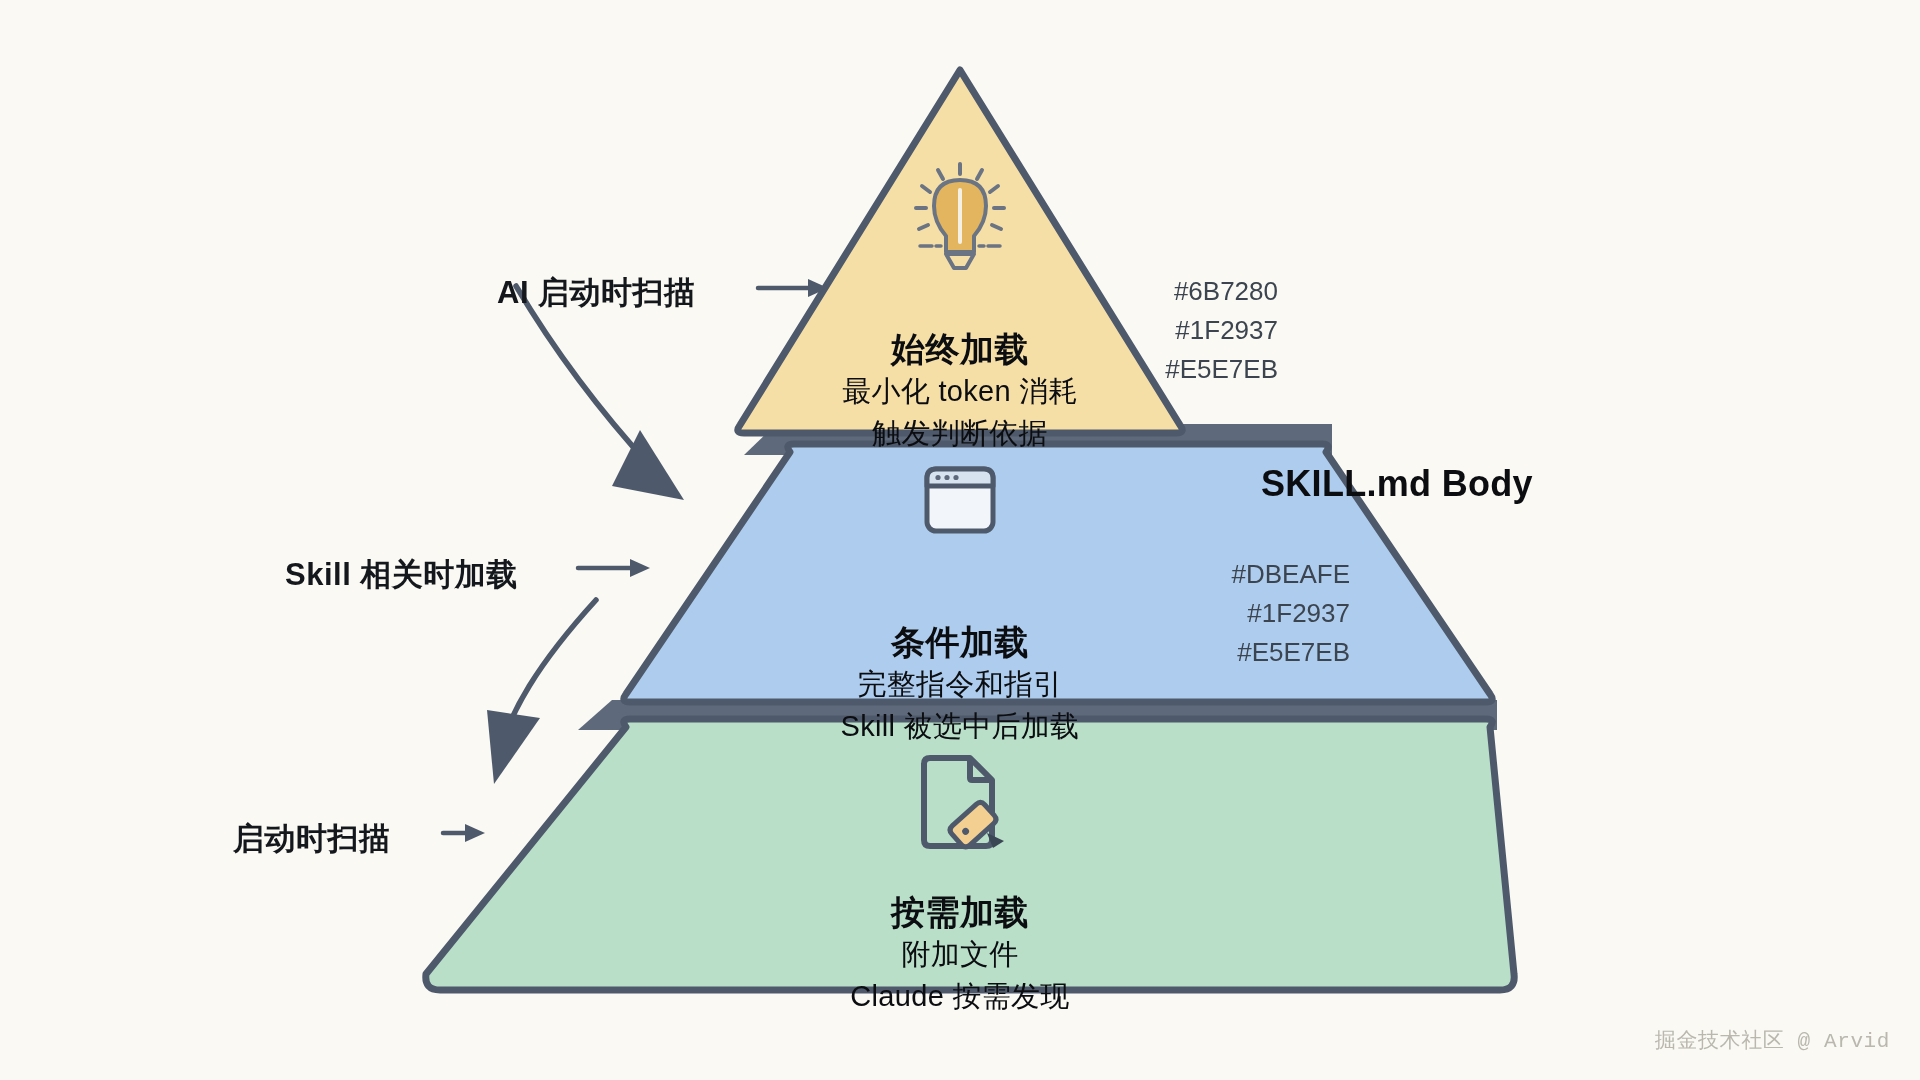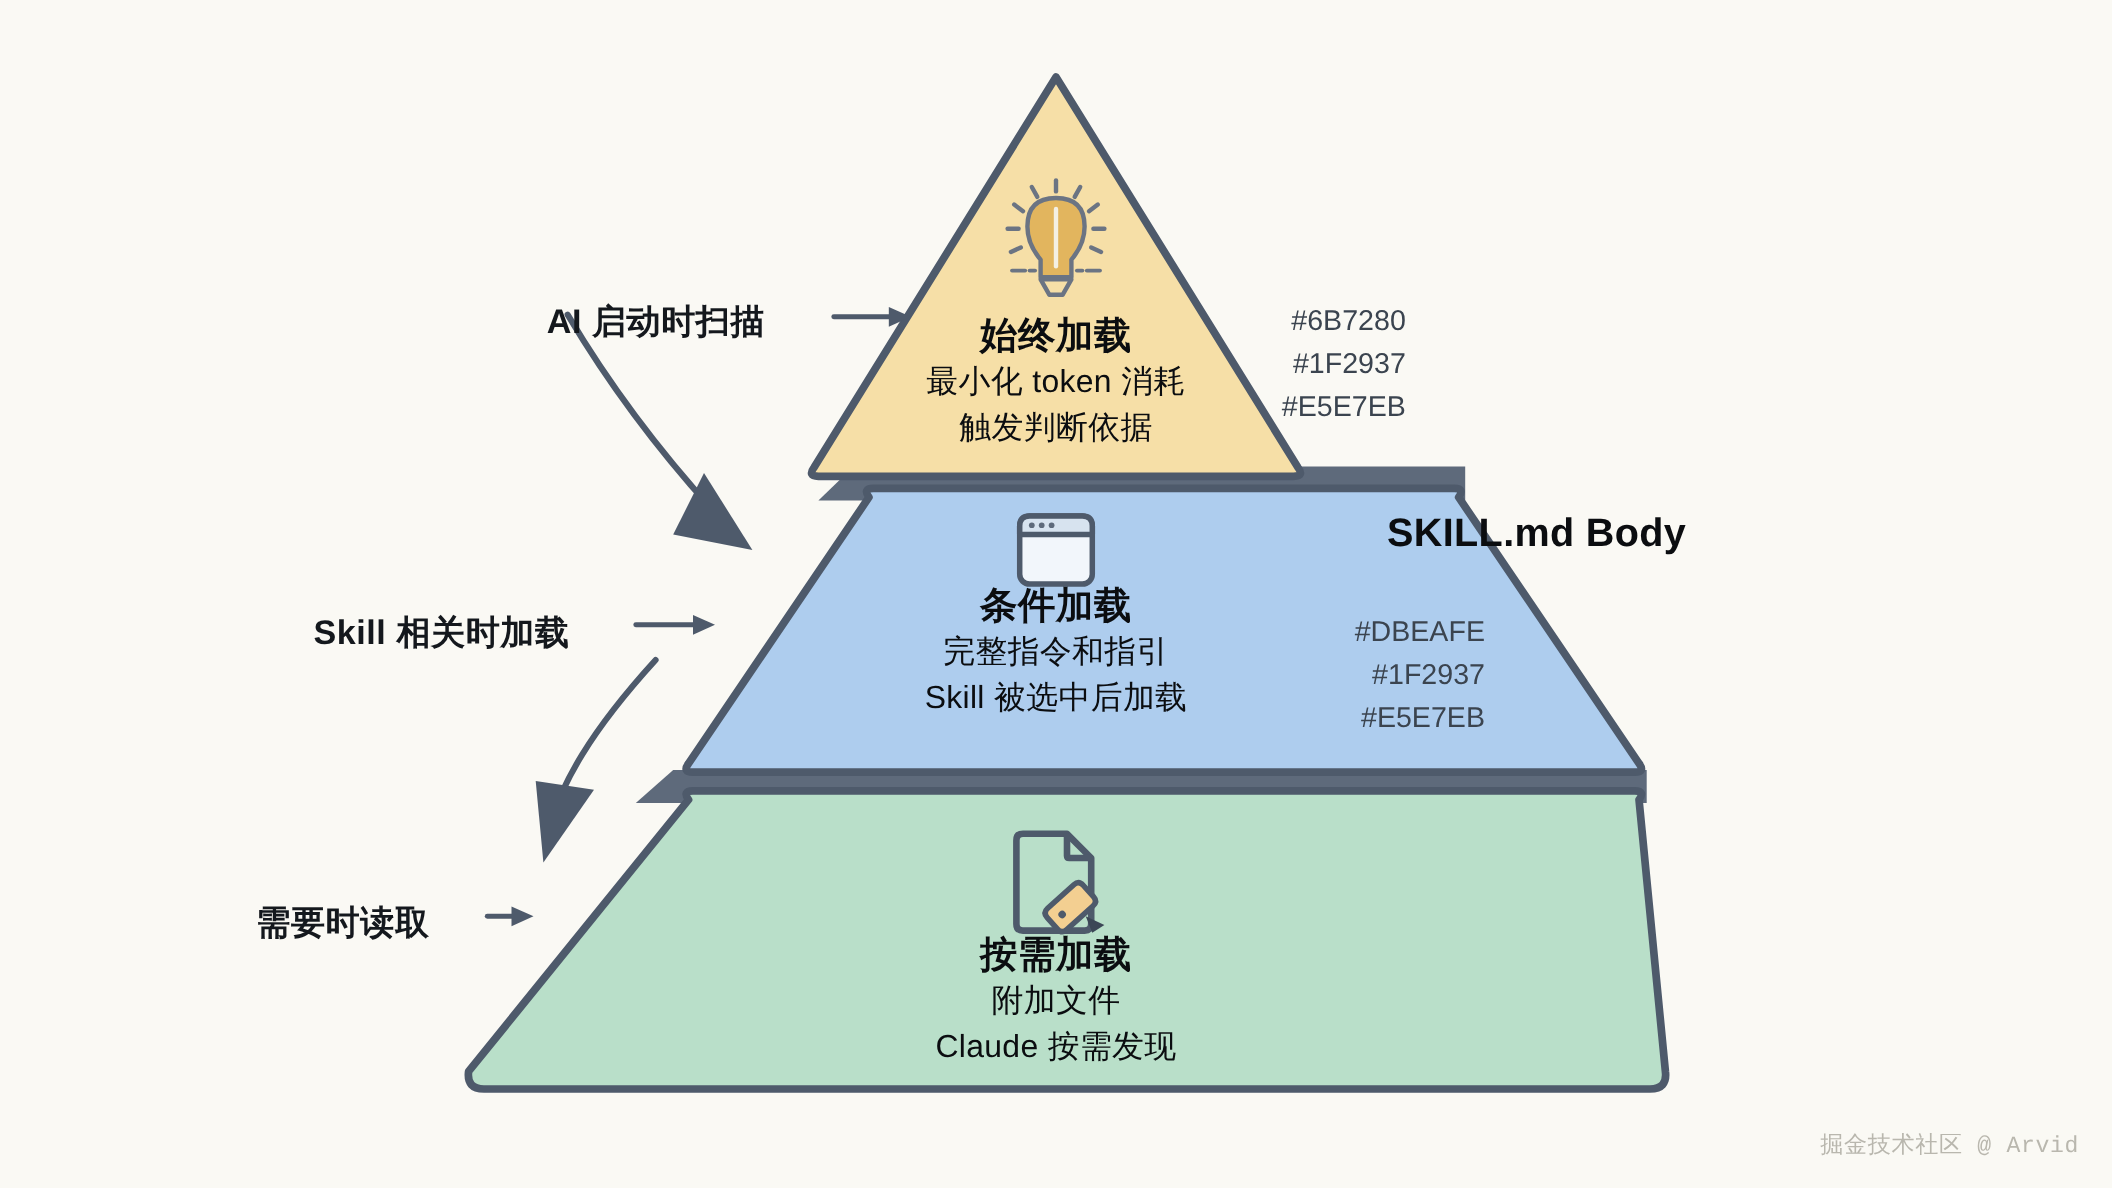--- a/index.html
+++ b/index.html
@@ -55,24 +55,24 @@
     font-family:Liberation Mono, monospace;
   }
 
   .cntxt{
     position:absolute;
     text-align:center;
     white-space:nowrap;
     color:#0b0d10;
     left:0;right:0;
   }
-  .cntxt .big{font-size:34px;font-weight:700;line-height:46px;letter-spacing:.5px;}
+  .cntxt .big{font-size:34px;font-weight:700;line-height:46px;letter-spacing:.5px;margin-top:44px;}
   .cntxt .sm{font-size:29px;font-weight:400;line-height:42px;letter-spacing:.3px;}
   .band1-text{top:282px;}
-  .band2-text{top:528px;}
+  .band2-text{top:575px;}
   .band3-text{top:845px;}
   .band1-text .big,.band2-text .big,.band3-text .big{margin-bottom:-2px;}
 </style>
 </head>
 <body>
 
 <div id="stage">
 
   <svg id="svgroot" viewBox="0 0 1920 1080" xmlns="http://www.w3.org/2000/svg">
 
@@ -144,21 +144,21 @@
       <path d="M 640 430 L 684 500 L 612 486 Z" fill="#4e5a6b"></path>
     </g>
     <g>
       <path d="M 596 600 C 534 668 512 712 500 748" fill="none" stroke="#4e5a6b" stroke-width="5.5" stroke-linecap="round"></path>
       <path d="M 540 718 L 494 784 L 487 710 Z" fill="#4e5a6b"></path>
     </g>
   </svg>
 
   <div class="lbl-left l1">AI 启动时扫描</div>
   <div class="lbl-left l2">Skill 相关时加载</div>
-  <div class="lbl-left l3">需要时读取</div>
+  <div class="lbl-left l3">启动时扫描</div>
 
   <div class="tier-title t2">SKILL.md Body</div>
 
   <div class="hexcol h1">
     <div>#6B7280</div>
     <div>#1F2937</div>
     <div>#E5E7EB</div>
   </div>
   <div class="hexcol h2">
     <div>#DBEAFE</div>

